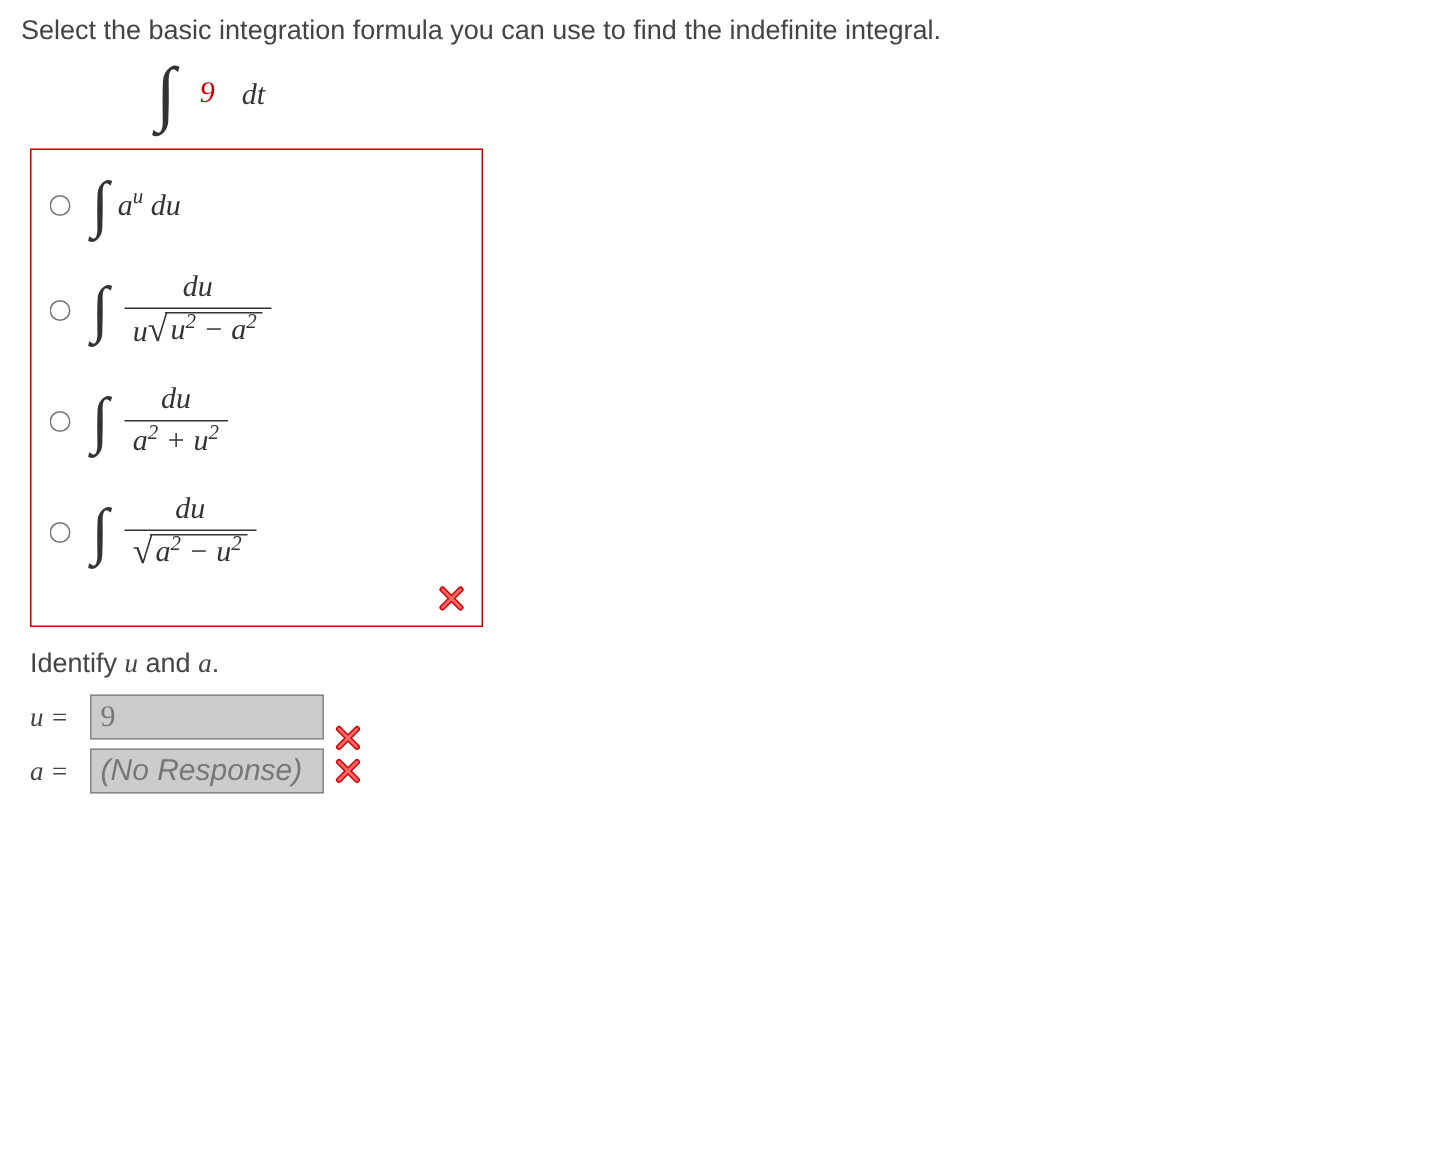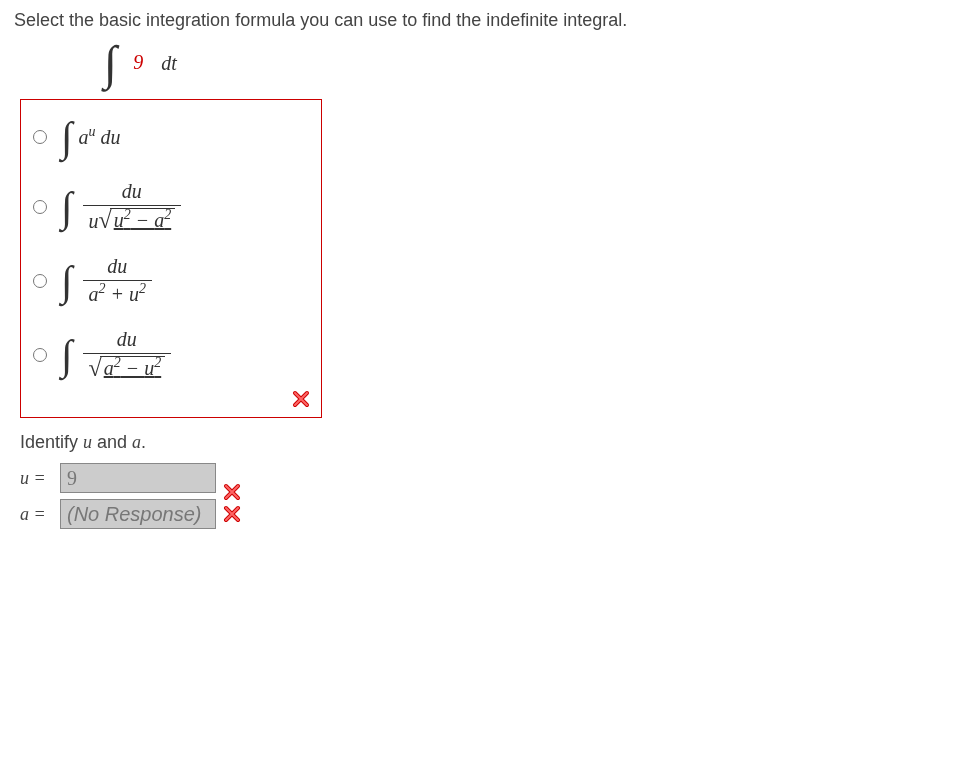--- a/index.html
+++ b/index.html
@@ -87,21 +87,20 @@
     align-items: flex-start;
   }
   .sqrt .radical {
     font-size: 24px;
     line-height: 1;
     margin-right: -2px;
   }
   .sqrt .radicand {
     border-top: 1.2px solid #333;
     padding: 0 4px;
-    text-decoration: underline;
   }
   .x-mark {
     display: inline-block;
     width: 20px;
     height: 20px;
   }
   .x-mark svg { display: block; }
   .box-x {
     position: absolute;
     right: 10px;

